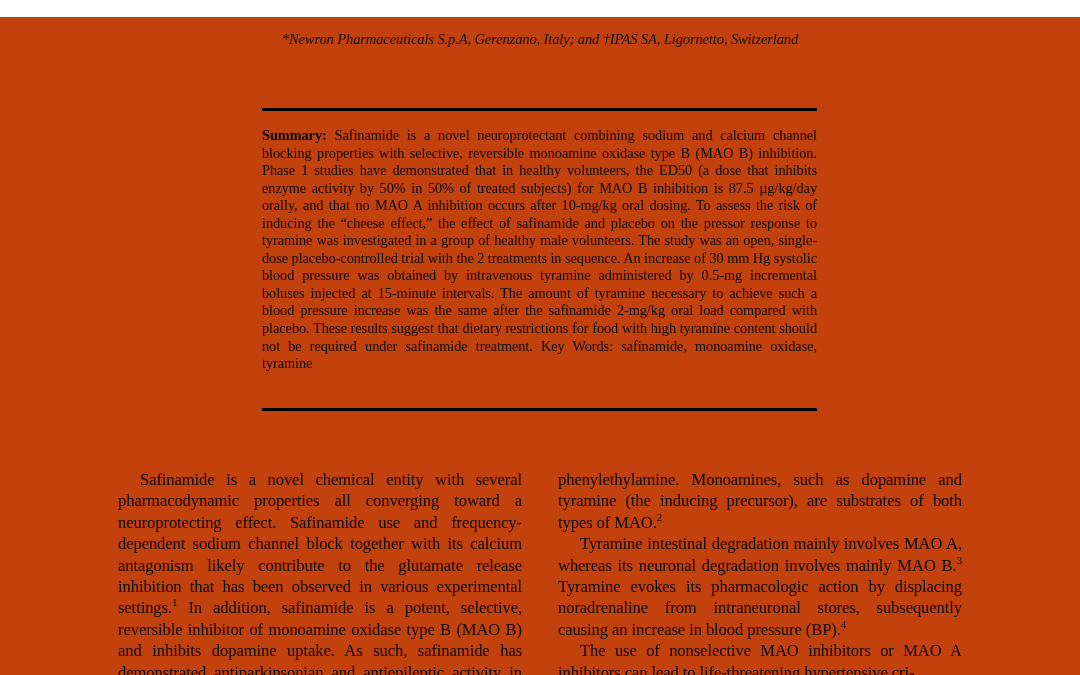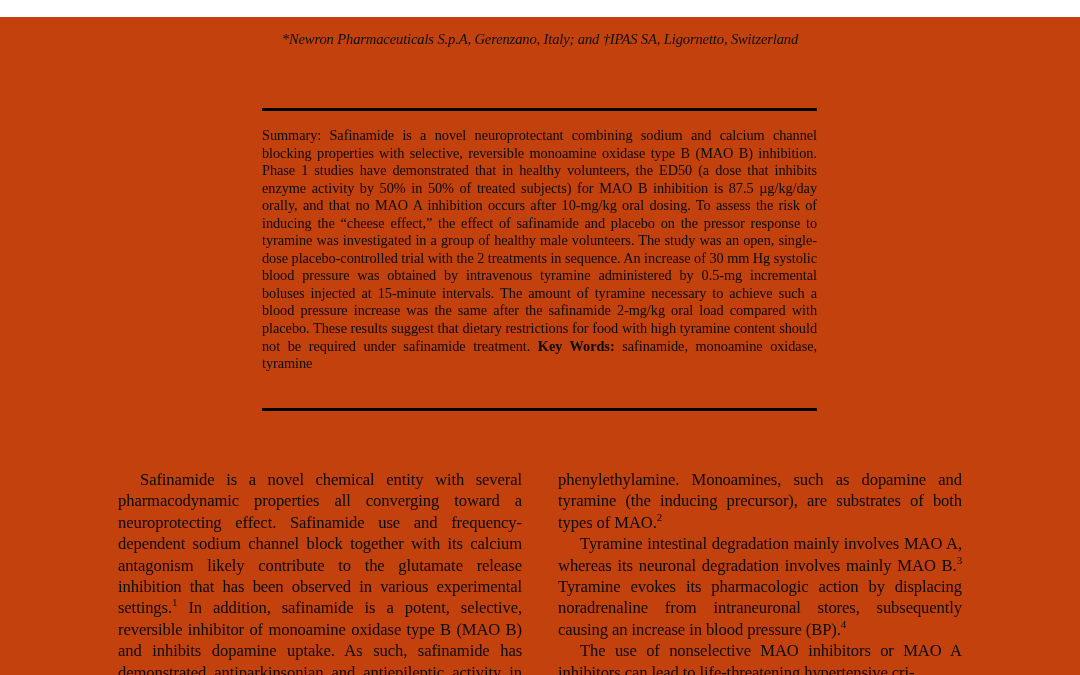--- a/index.html
+++ b/index.html
@@ -57,22 +57,22 @@
     left: 262px;
     top: 110px;
     width: 555px;
     font-size: 14.3px;
     line-height: 17.55px;
     text-align: justify;
     text-justify: inter-word;
     color: #0b0b0b;
     letter-spacing: -0.05px;
   }
-  .summary b { font-weight: normal; }
-  .summary .kw { font-weight: bold; }
+  .summary b { font-weight: bold; }
+  .summary .kw { font-weight: normal; }
 
   
   .col {
     position: absolute;
     top: 452px;
     width: 404px;
     font-size: 16.6px;
     line-height: 21.4px;
     text-align: justify;
     text-justify: inter-word;

